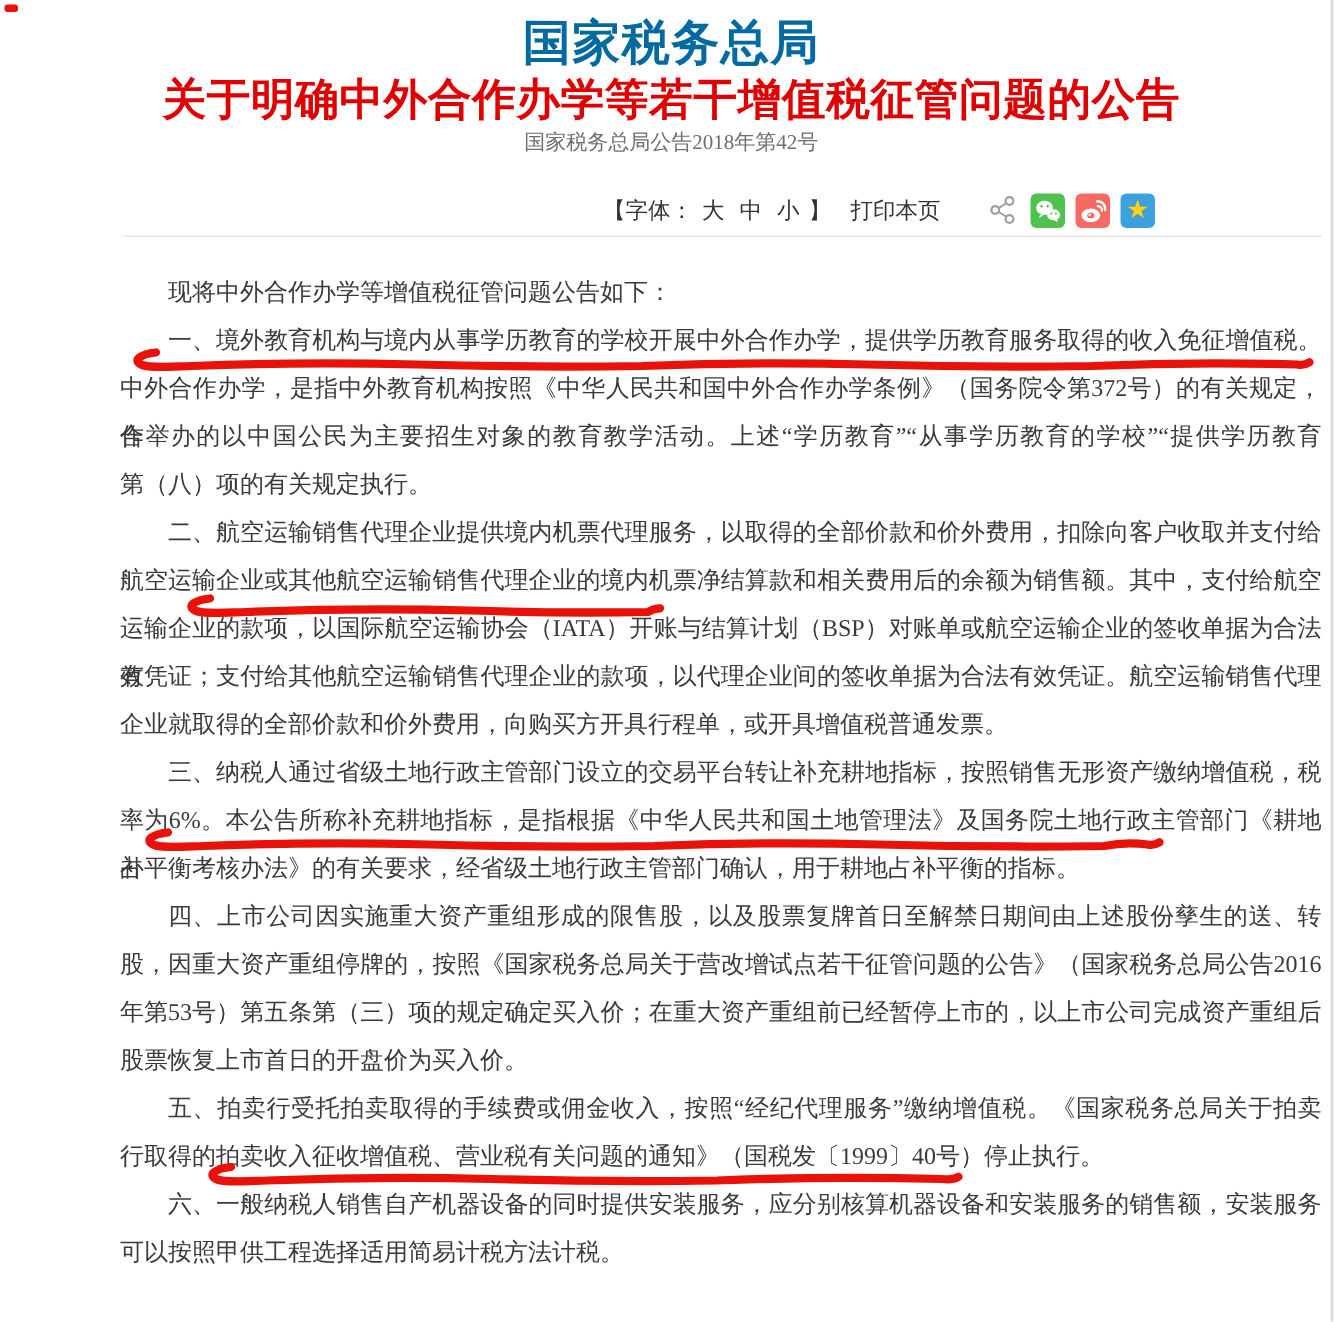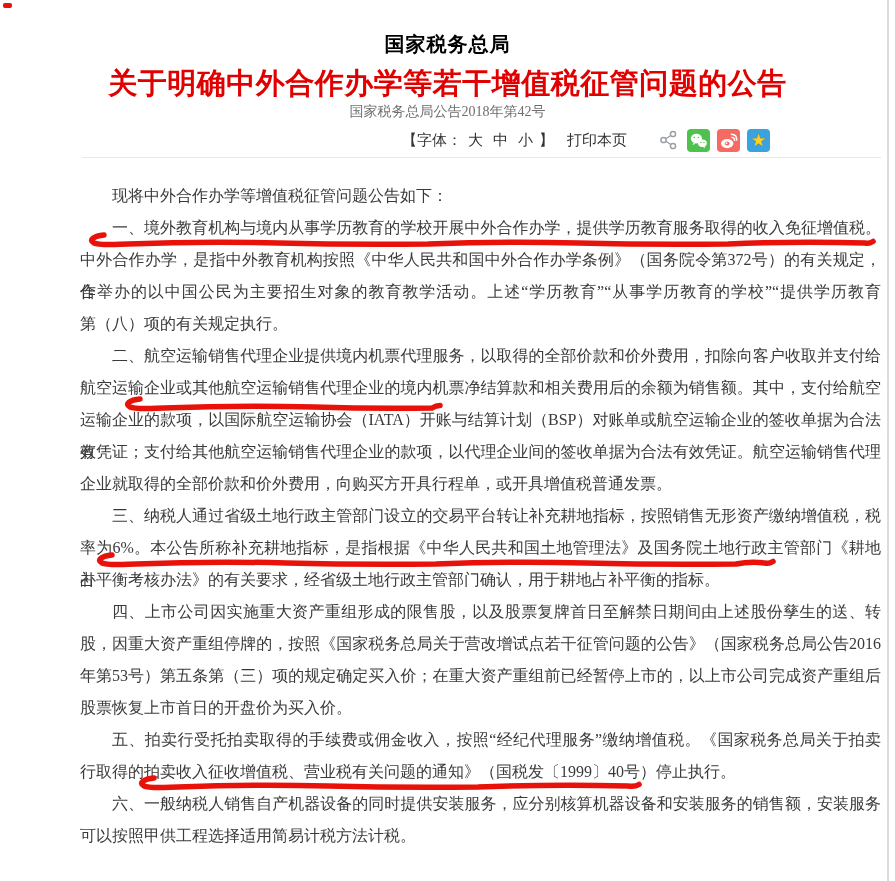--- a/index.html
+++ b/index.html
@@ -6,22 +6,22 @@
   body{
     width:895px;height:881px;background:#ffffff;position:relative;overflow:hidden;
     font-family:"Liberation Serif","DejaVu Serif",serif;
   }
   .right-border{position:absolute;left:887px;top:0;width:2px;height:881px;background:#dcdcdc;}
   .corner-mark{position:absolute;left:3px;top:3px;width:9px;height:5px;background:#e8120a;border-radius:2px;}
 
   
   .header{position:absolute;left:0;top:0;width:895px;text-align:center;}
   .site-title{
-    margin-top:29px;font-family:"Liberation Sans","DejaVu Sans",sans-serif;
-    font-size:20px;font-weight:bold;color:#000000;letter-spacing:1px;line-height:30px;
+    margin-top:13px;font-family:"Liberation Sans","DejaVu Sans",sans-serif;
+    font-size:32px;font-weight:bold;color:#0369a1;letter-spacing:1px;line-height:30px;
   }
   .doc-title{
     margin-top:7px;font-family:"Liberation Sans","DejaVu Sans",sans-serif;
     font-size:29px;font-weight:bold;color:#e10000;letter-spacing:0.5px;line-height:34px;
   }
   .doc-number{margin-top:3px;font-size:14px;color:#6e6e6e;line-height:18px;}
 
   
   .toolbar{
     position:absolute;left:0;top:126px;width:770px;height:28px;

